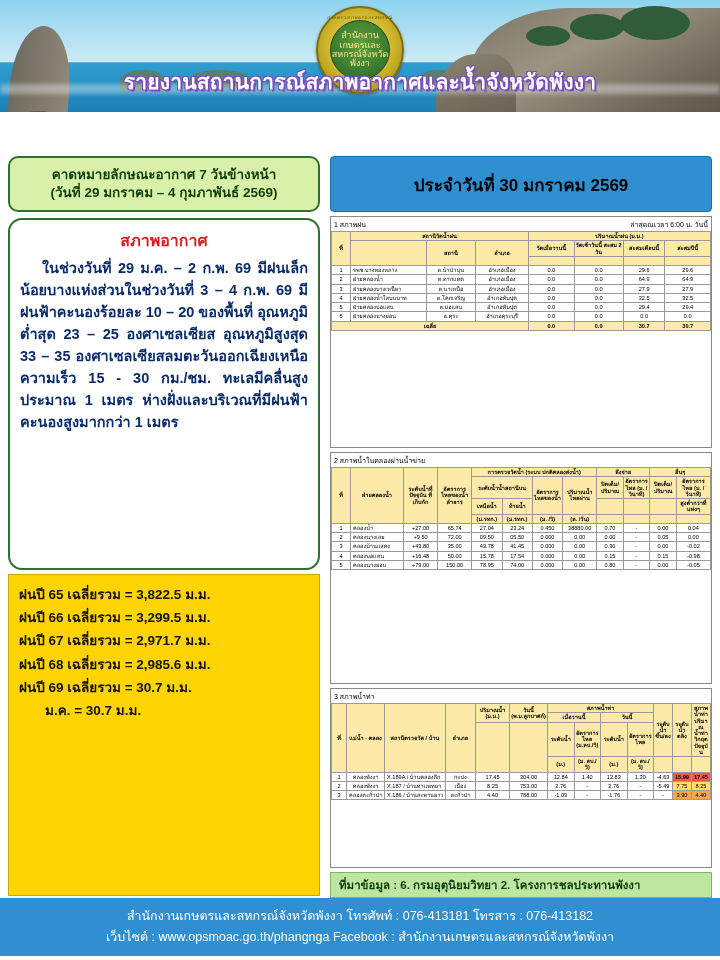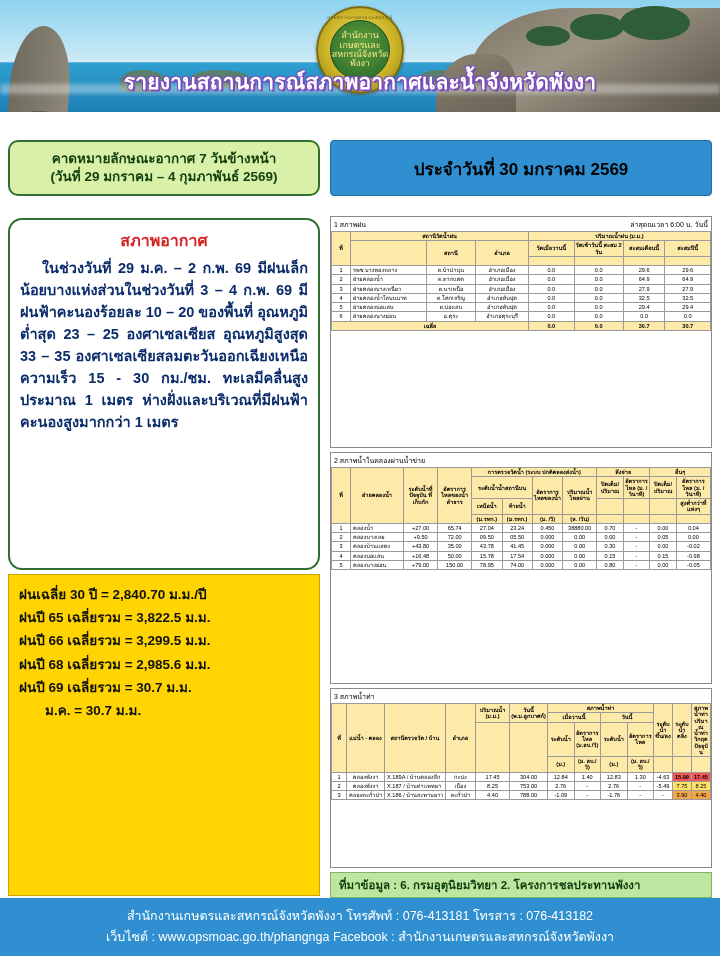--- a/index.html
+++ b/index.html
@@ -70,21 +70,21 @@
     display:flex; align-items:flex-start; justify-content:center; padding-top:3px;
   }
   .banner-title {
     position:absolute; left:0; right:0; bottom:14px; text-align:center;
     font-size:21px; font-weight:bold; color:#ffffff;
     text-shadow:2px 2px 0 #7a4bbd, -1px -1px 0 #7a4bbd, 1px -1px 0 #7a4bbd, -1px 1px 0 #7a4bbd;
     letter-spacing:.2px;
   }
 
   
-  .title-row { position:absolute; top:140px; left:0; width:720px; height:58px; }
+  .title-row { position:absolute; top:156px; left:0; width:720px; height:58px; }
   .forecast-box {
     position:absolute; left:8px; top:0; width:312px; height:56px;
     background:#d8f0a8; border:2px solid #2f6f2f; border-radius:10px;
     display:flex; flex-direction:column; align-items:center; justify-content:center;
     color:#14400f; font-weight:bold; font-size:13.5px; line-height:1.35;
   }
   .date-box {
     position:absolute; left:330px; top:0; width:382px; height:56px;
     background:#2f8fd0; border:1px solid #1c6ea5; border-radius:4px;
     display:flex; align-items:center; justify-content:center;
@@ -175,23 +175,23 @@
     </div>
     <div class="date-box">ประจำวันที่ 30 มกราคม 2569</div>
   </div>
 
   <div class="weather-box">
     <div class="weather-head">สภาพอากาศ</div>
     <div class="weather-body">ในช่วงวันที่ 29 ม.ค. – 2 ก.พ. 69 มีฝนเล็กน้อยบางแห่งส่วนในช่วงวันที่ 3 – 4 ก.พ. 69 มีฝนฟ้าคะนองร้อยละ 10 – 20 ของพื้นที่ อุณหภูมิต่ำสุด 23 – 25 องศาเซลเซียส อุณหภูมิสูงสุด 33 – 35 องศาเซลเซียสลมตะวันออกเฉียงเหนือ ความเร็ว 15 - 30 กม./ชม. ทะเลมีคลื่นสูงประมาณ 1 เมตร ห่างฝั่งและบริเวณที่มีฝนฟ้าคะนองสูงมากกว่า 1 เมตร</div>
   </div>
 
   <div class="rain-box">
-    <div>ฝนเฉลี่ย 30 ปี = 2,840.70 ม.ม./ปี</div>
     <div>ฝนปี 65 เฉลี่ยรวม = 3,822.5 ม.ม.</div>
     <div>ฝนปี 66 เฉลี่ยรวม = 3,299.5 ม.ม.</div>
+    <div>ฝนปี 67 เฉลี่ยรวม = 2,971.7 ม.ม.</div>
     <div>ฝนปี 68 เฉลี่ยรวม = 2,985.6 ม.ม.</div>
     <div>ฝนปี 69 เฉลี่ยรวม =      30.7 ม.ม.</div>
     <div class="indent">ม.ค.  =   30.7 ม.ม.</div>
   </div>
 
   <div class="tbl-wrap tbl-1">
     <div class="tbl-cap">
       <span>1 สภาพฝน</span>
       <span>ล่าสุดณเวลา  6:00 น.  วันนี้</span>
     </div>

